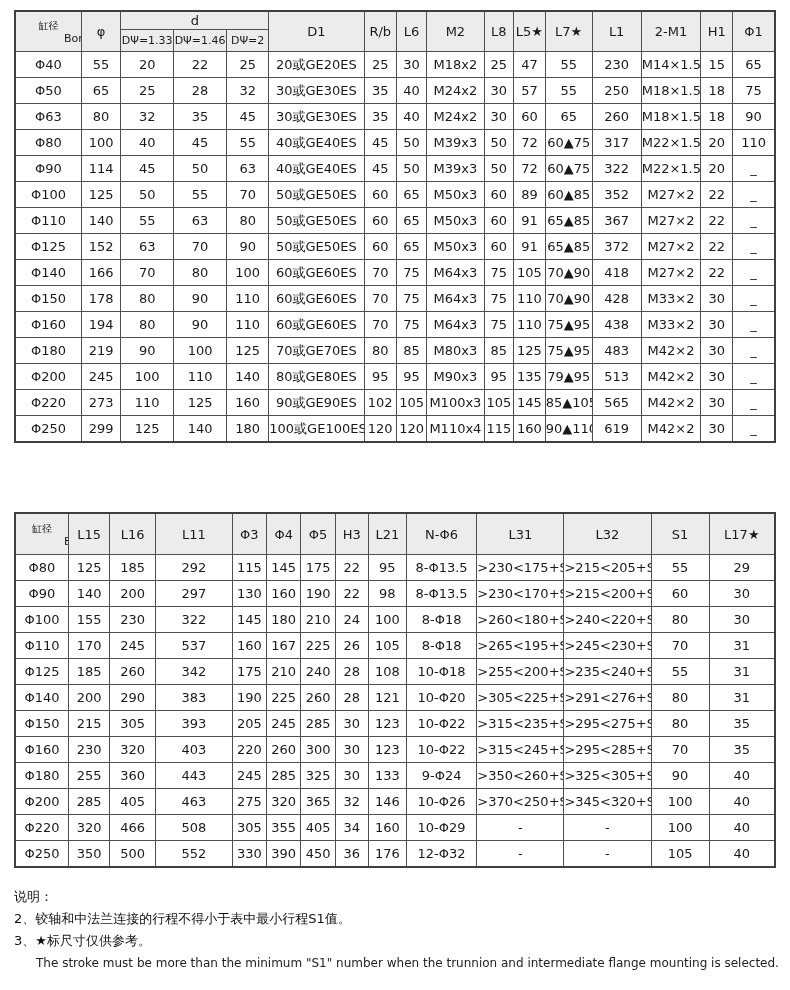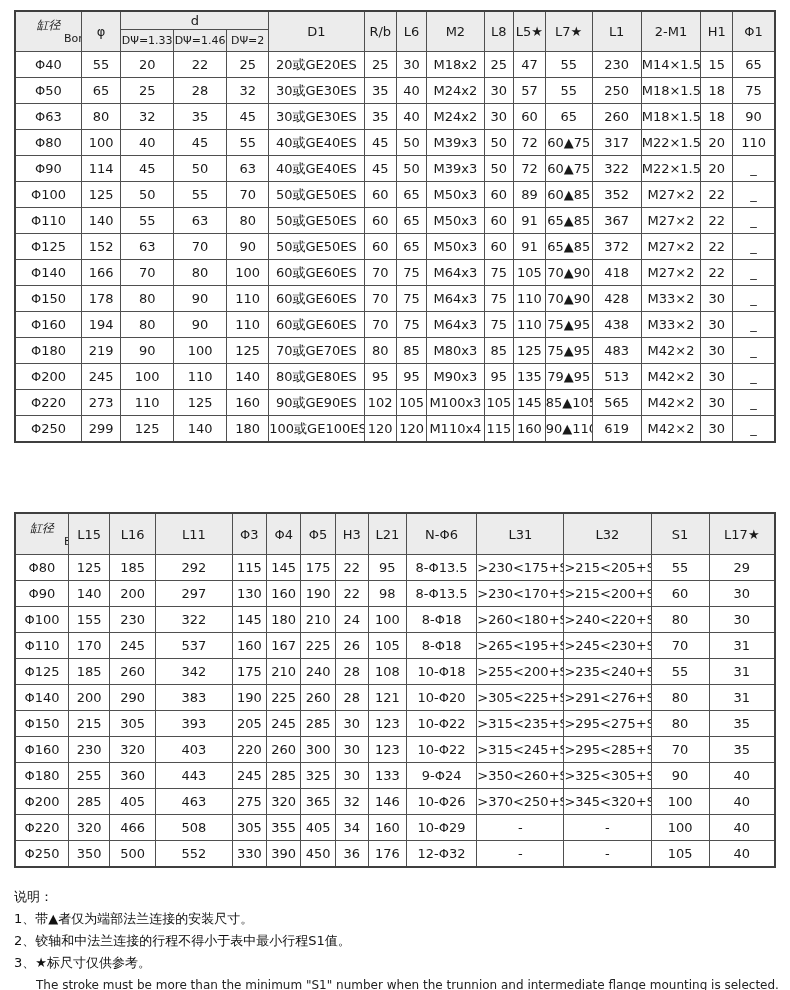--- a/index.html
+++ b/index.html
@@ -17,21 +17,21 @@
   thead th { background:#ececec; }
   .t1 { font-size:13px; }
   .t2 { font-size:13px; margin-top:69px; }
   .t1 thead tr.grp th { height:15px; font-size:13px; }
   .t1 thead tr.sub th { height:19px;margin-left:21px; }
   .t1 thead th.span2 { height:38px; }
   .t1 tbody td { height:23px; }
   .t2 thead th { height:38px; }
   .t2 tbody td { height:23px; }
   .dsub { font-size:11px; letter-spacing:0; }
-  .bore-hdr .cn { display:block; font-size:12px; line-height:15px;font-style:italic; }
+  .bore-hdr .cn { display:block; font-size:10px; line-height:15px; }
   .bore-hdr .en { display:block; font-size:11px; line-height:12px;margin-left:48px; }
   .notes { margin-top:18px; font-size:13px; line-height:22px; color:#111; }
   .notes .note-line { white-space:nowrap; }
   .notes .en-line { font-size:12px; line-height:23px; padding-left:22px; color:#222; white-space:nowrap; }
 </style>
 </head>
 <body>
 
 <div class="sheet">
 
@@ -583,20 +583,19 @@
           <td>-</td>
           <td>-</td>
           <td>105</td>
           <td>40</td>
         </tr>
       </tbody>
   </table>
 
   <div class="notes">
     <div class="note-line">说明：</div>
-    <div class="note-line">1、带▲者仅为端部法兰连接的安装尺寸。</div>
     <div class="note-line">2、铰轴和中法兰连接的行程不得小于表中最小行程S1值。</div>
     <div class="note-line">3、★标尺寸仅供参考。</div>
     <div class="en-line">The stroke must be more than the minimum "S1" number when the  trunnion and intermediate flange mounting is selected.</div>
 
   </div>
 
 </div>
 
 </body></html>

